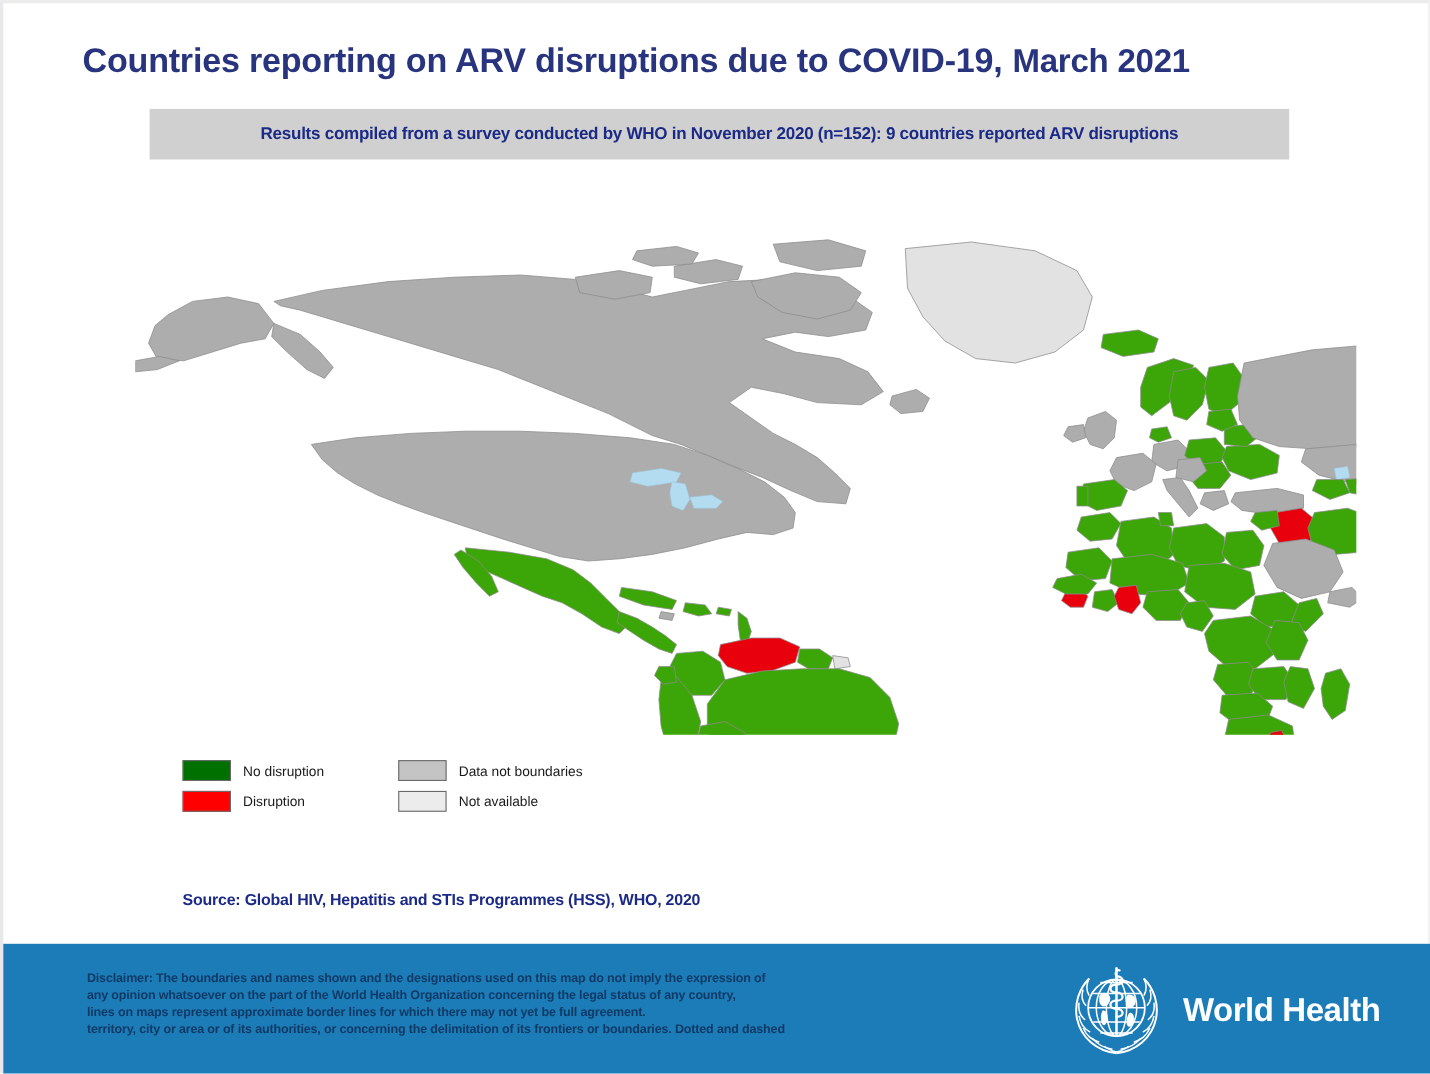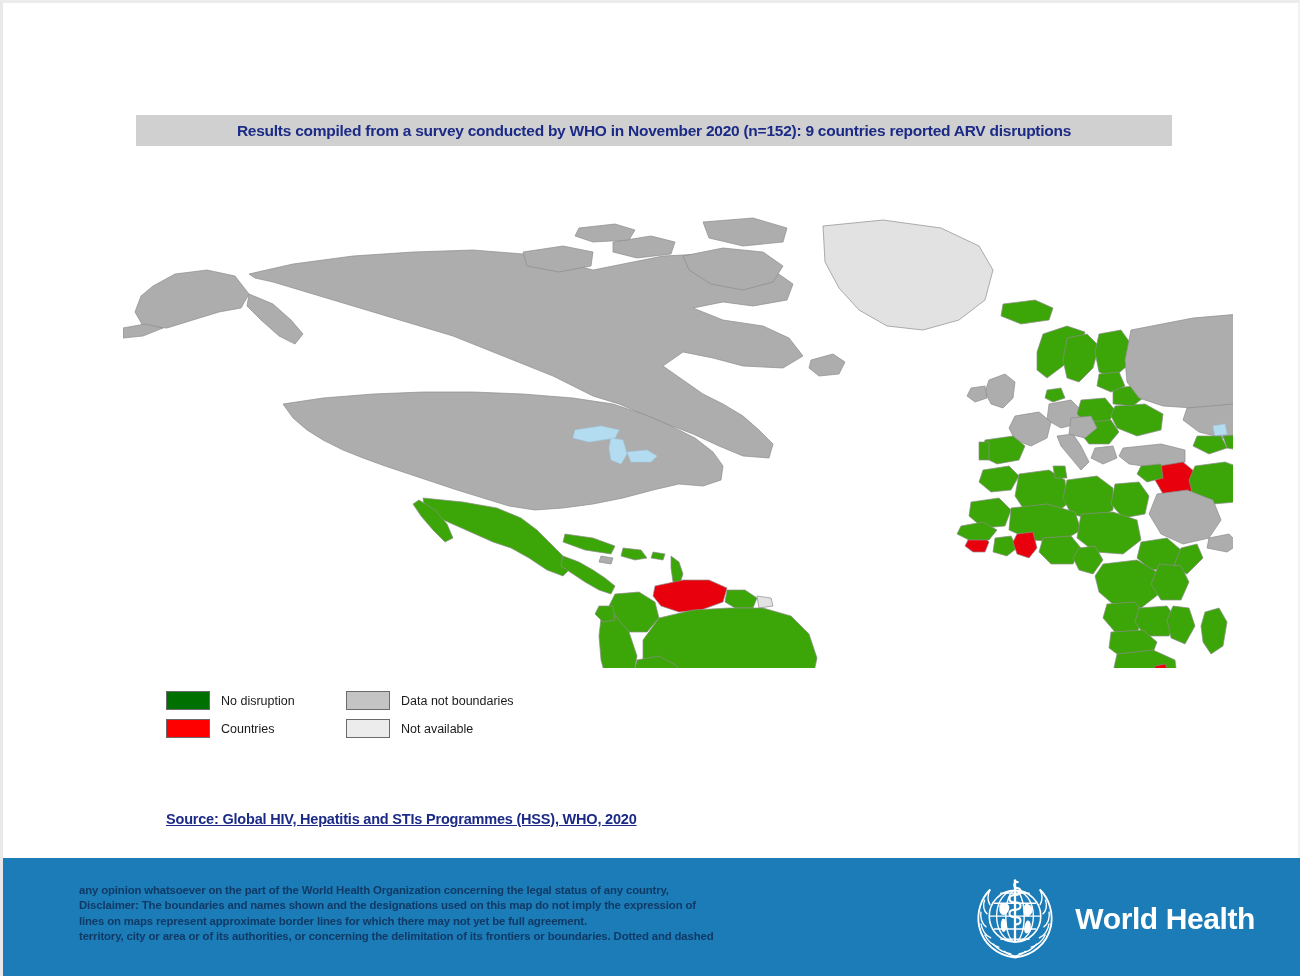--- a/index.html
+++ b/index.html
@@ -25,22 +25,22 @@
     font-size:31px;font-weight:bold;
     color:#28357e;
     letter-spacing:-0.2px;
     white-space:nowrap;
   }
   #title .t-main{font-family:"Liberation Sans", sans-serif;}
   #title .t-date{font-size:30px;padding-left:9px;}
 
   
   #subtitle-banner{
-    position:absolute;left:133px;top:112px;
-    width:1036px;height:31px;
+    position:absolute;left:133px;top:96px;
+    width:1036px;height:46px;
     background:#d0d0d0;
     display:flex;align-items:center;justify-content:center;
   }
   #subtitle-text{
     font-size:15.5px;font-weight:bold;color:#1b2a86;
     letter-spacing:-0.25px;white-space:nowrap;
   }
 
   
   #map-wrap{
@@ -48,38 +48,38 @@
     width:1110px;height:460px;
   }
   #map-wrap svg{display:block;width:100%;height:100%;}
 
   
   #legend{
     position:absolute;left:163px;top:686px;
     width:420px;
   }
   .legend-row{display:flex;align-items:center;height:23px;margin-bottom:5px;}
-  .legend-cell{display:flex;align-items:center;width:180px;text-align:right;}
+  .legend-cell{display:flex;align-items:center;width:196px;text-align:right;}
   .swatch{
     width:44px;height:19px;border:1px solid #6a6a6a;box-sizing:border-box;
     flex:0 0 auto;
   }
   .sw-green{background:#007000;}
   .sw-red{background:#ff0000;}
   .sw-grey{background:#c4c4c4;}
   .sw-lgrey{background:#ececec;}
   .legend-label{
     font-size:12.5px;color:#1a1a1a;margin-left:11px;white-space:nowrap;
   }
 
   
   #source{
     position:absolute;left:163px;top:808px;
     font-size:14.5px;font-weight:bold;color:#1b2a86;
-    letter-spacing:-0.2px;white-space:nowrap;text-decoration:underline;
+    letter-spacing:-0.2px;white-space:nowrap;
   }
 
   
   #footer{
     position:absolute;left:0;top:855px;
     width:1300px;height:121px;
     background:#1c7cb8;
   }
   #disclaimer{
     position:absolute;left:76px;top:25px;width:740px;
@@ -98,20 +98,23 @@
     color:#ffffff;font-size:30px;font-weight:bold;line-height:33px;
     letter-spacing:-0.4px;
     text-align:center;
   }
 </style>
 </head>
 <body>
 
 <div id="slide">
 
+  <div id="title">
+    <span class="t-main">Countries reporting on ARV disruptions due to COVID-19,</span><span class="t-date">March 2021</span>
+  </div>
 
   <div id="subtitle-banner">
     <span id="subtitle-text">Results compiled from a survey conducted by WHO in November 2020 (n=152): 9 countries reported ARV disruptions</span>
   </div>
 
   <div id="map-wrap">
     <svg viewBox="0 0 1110 460" xmlns="http://www.w3.org/2000/svg">
       <defs>
         <style>
           .g{fill:#3ca507;stroke:#8c8c8c;stroke-width:0.7;}
@@ -274,35 +277,35 @@
         <span class="legend-label">No disruption</span>
       </div>
       <div class="legend-cell">
         <span class="swatch sw-grey"></span>
         <span class="legend-label">Data not boundaries</span>
       </div>
     </div>
     <div class="legend-row">
       <div class="legend-cell">
         <span class="swatch sw-red"></span>
-        <span class="legend-label">Countries</span>
+        <span class="legend-label">Disruption</span>
       </div>
       <div class="legend-cell">
         <span class="swatch sw-lgrey"></span>
         <span class="legend-label">Not available</span>
       </div>
     </div>
   </div>
 
   <div id="source">Source:  Global HIV, Hepatitis and STIs Programmes (HSS), WHO, 2020</div>
 
   <div id="footer">
     <div id="disclaimer">
+      <div>Disclaimer: The boundaries and names shown and the designations used on this map do not imply the expression of</div>
       <div>any opinion whatsoever on the part of the World Health Organization concerning the legal status of any country,</div>
-      <div>Disclaimer: The boundaries and names shown and the designations used on this map do not imply the expression of</div>
       <div>lines on maps represent approximate border lines for which there may not yet be full agreement.</div>
       <div>territory, city or area or of its authorities, or concerning the delimitation of its frontiers or boundaries. Dotted and dashed</div>
     </div>
 
     <div id="who-logo">
       <svg id="who-emblem" viewBox="0 0 200 200">
         <g fill="none" stroke="#ffffff" stroke-width="3">
 
           <path d="M100 186 C62 182 30 156 22 118 C16 88 26 58 46 38" stroke-width="4"></path>
           <path d="M46 38 C40 50 40 62 46 72"></path>

